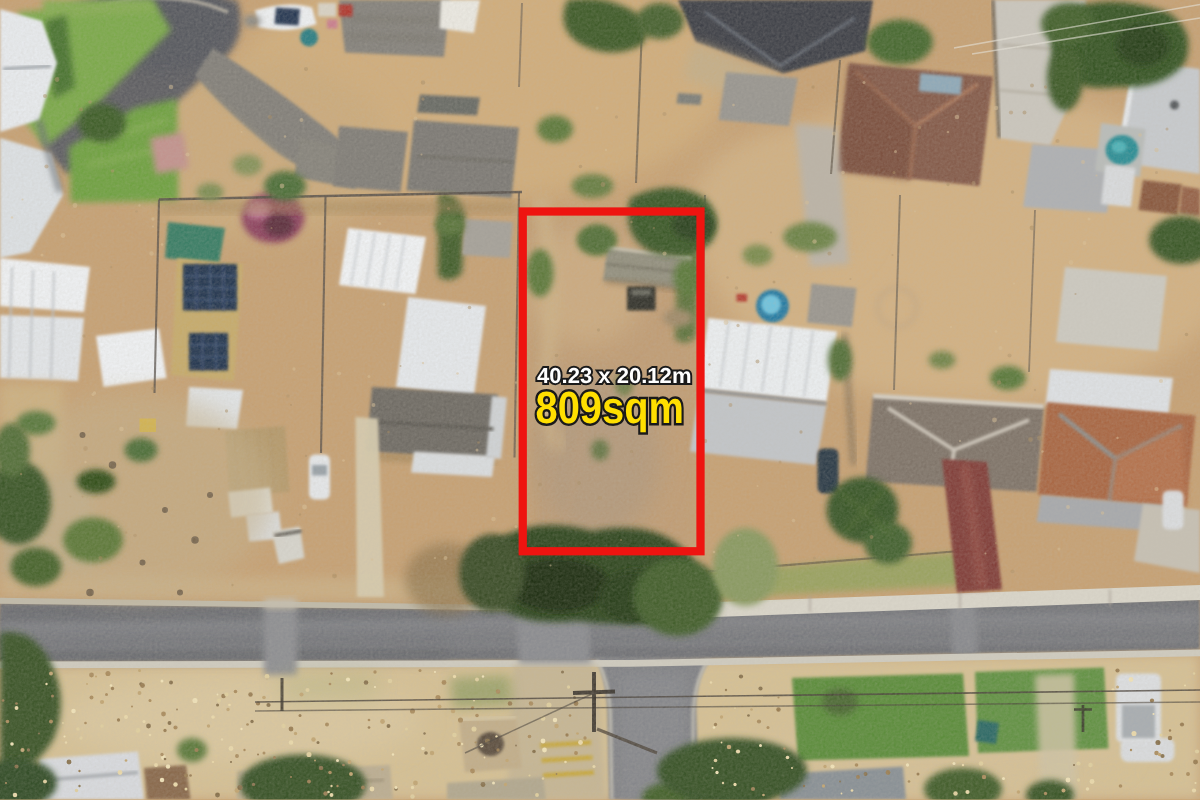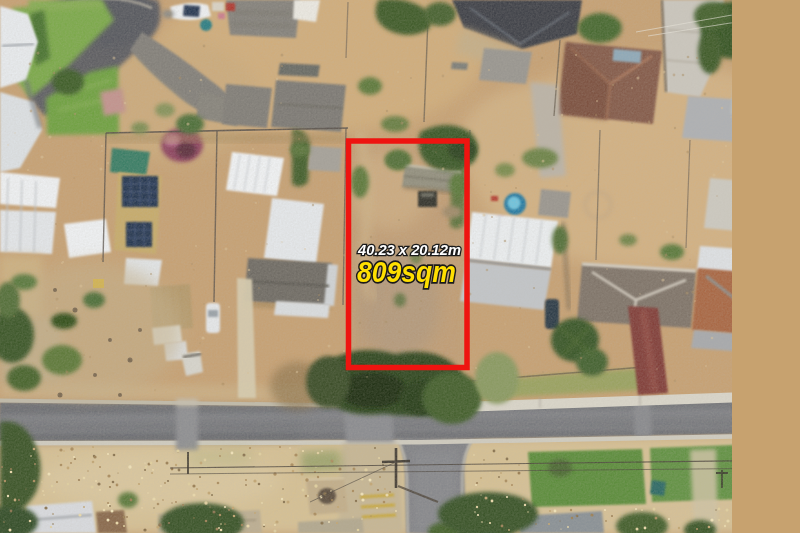--- a/index.html
+++ b/index.html
@@ -1,16 +1,16 @@
 <!DOCTYPE html>
 <html><head>
 <meta charset="utf-8">
 <style>
   html,body{margin:0;padding:0;background:#c7a26f;}
-  #stage{width:732px;height:533px;overflow:hidden;position:relative;font-family:"Liberation Sans",sans-serif;font-style:italic;}
+  #stage{width:800px;height:533px;overflow:hidden;position:relative;font-family:"Liberation Sans",sans-serif;}
   svg{display:block;}
 </style>
 </head>
 <body>
 <div id="stage">
 <svg width="800" height="533" viewBox="0 0 800 533" xmlns="http://www.w3.org/2000/svg">
 <defs>
   <filter id="b1" x="-30%" y="-30%" width="160%" height="160%">
           <feGaussianBlur stdDeviation="1"></feGaussianBlur>
         </filter>

